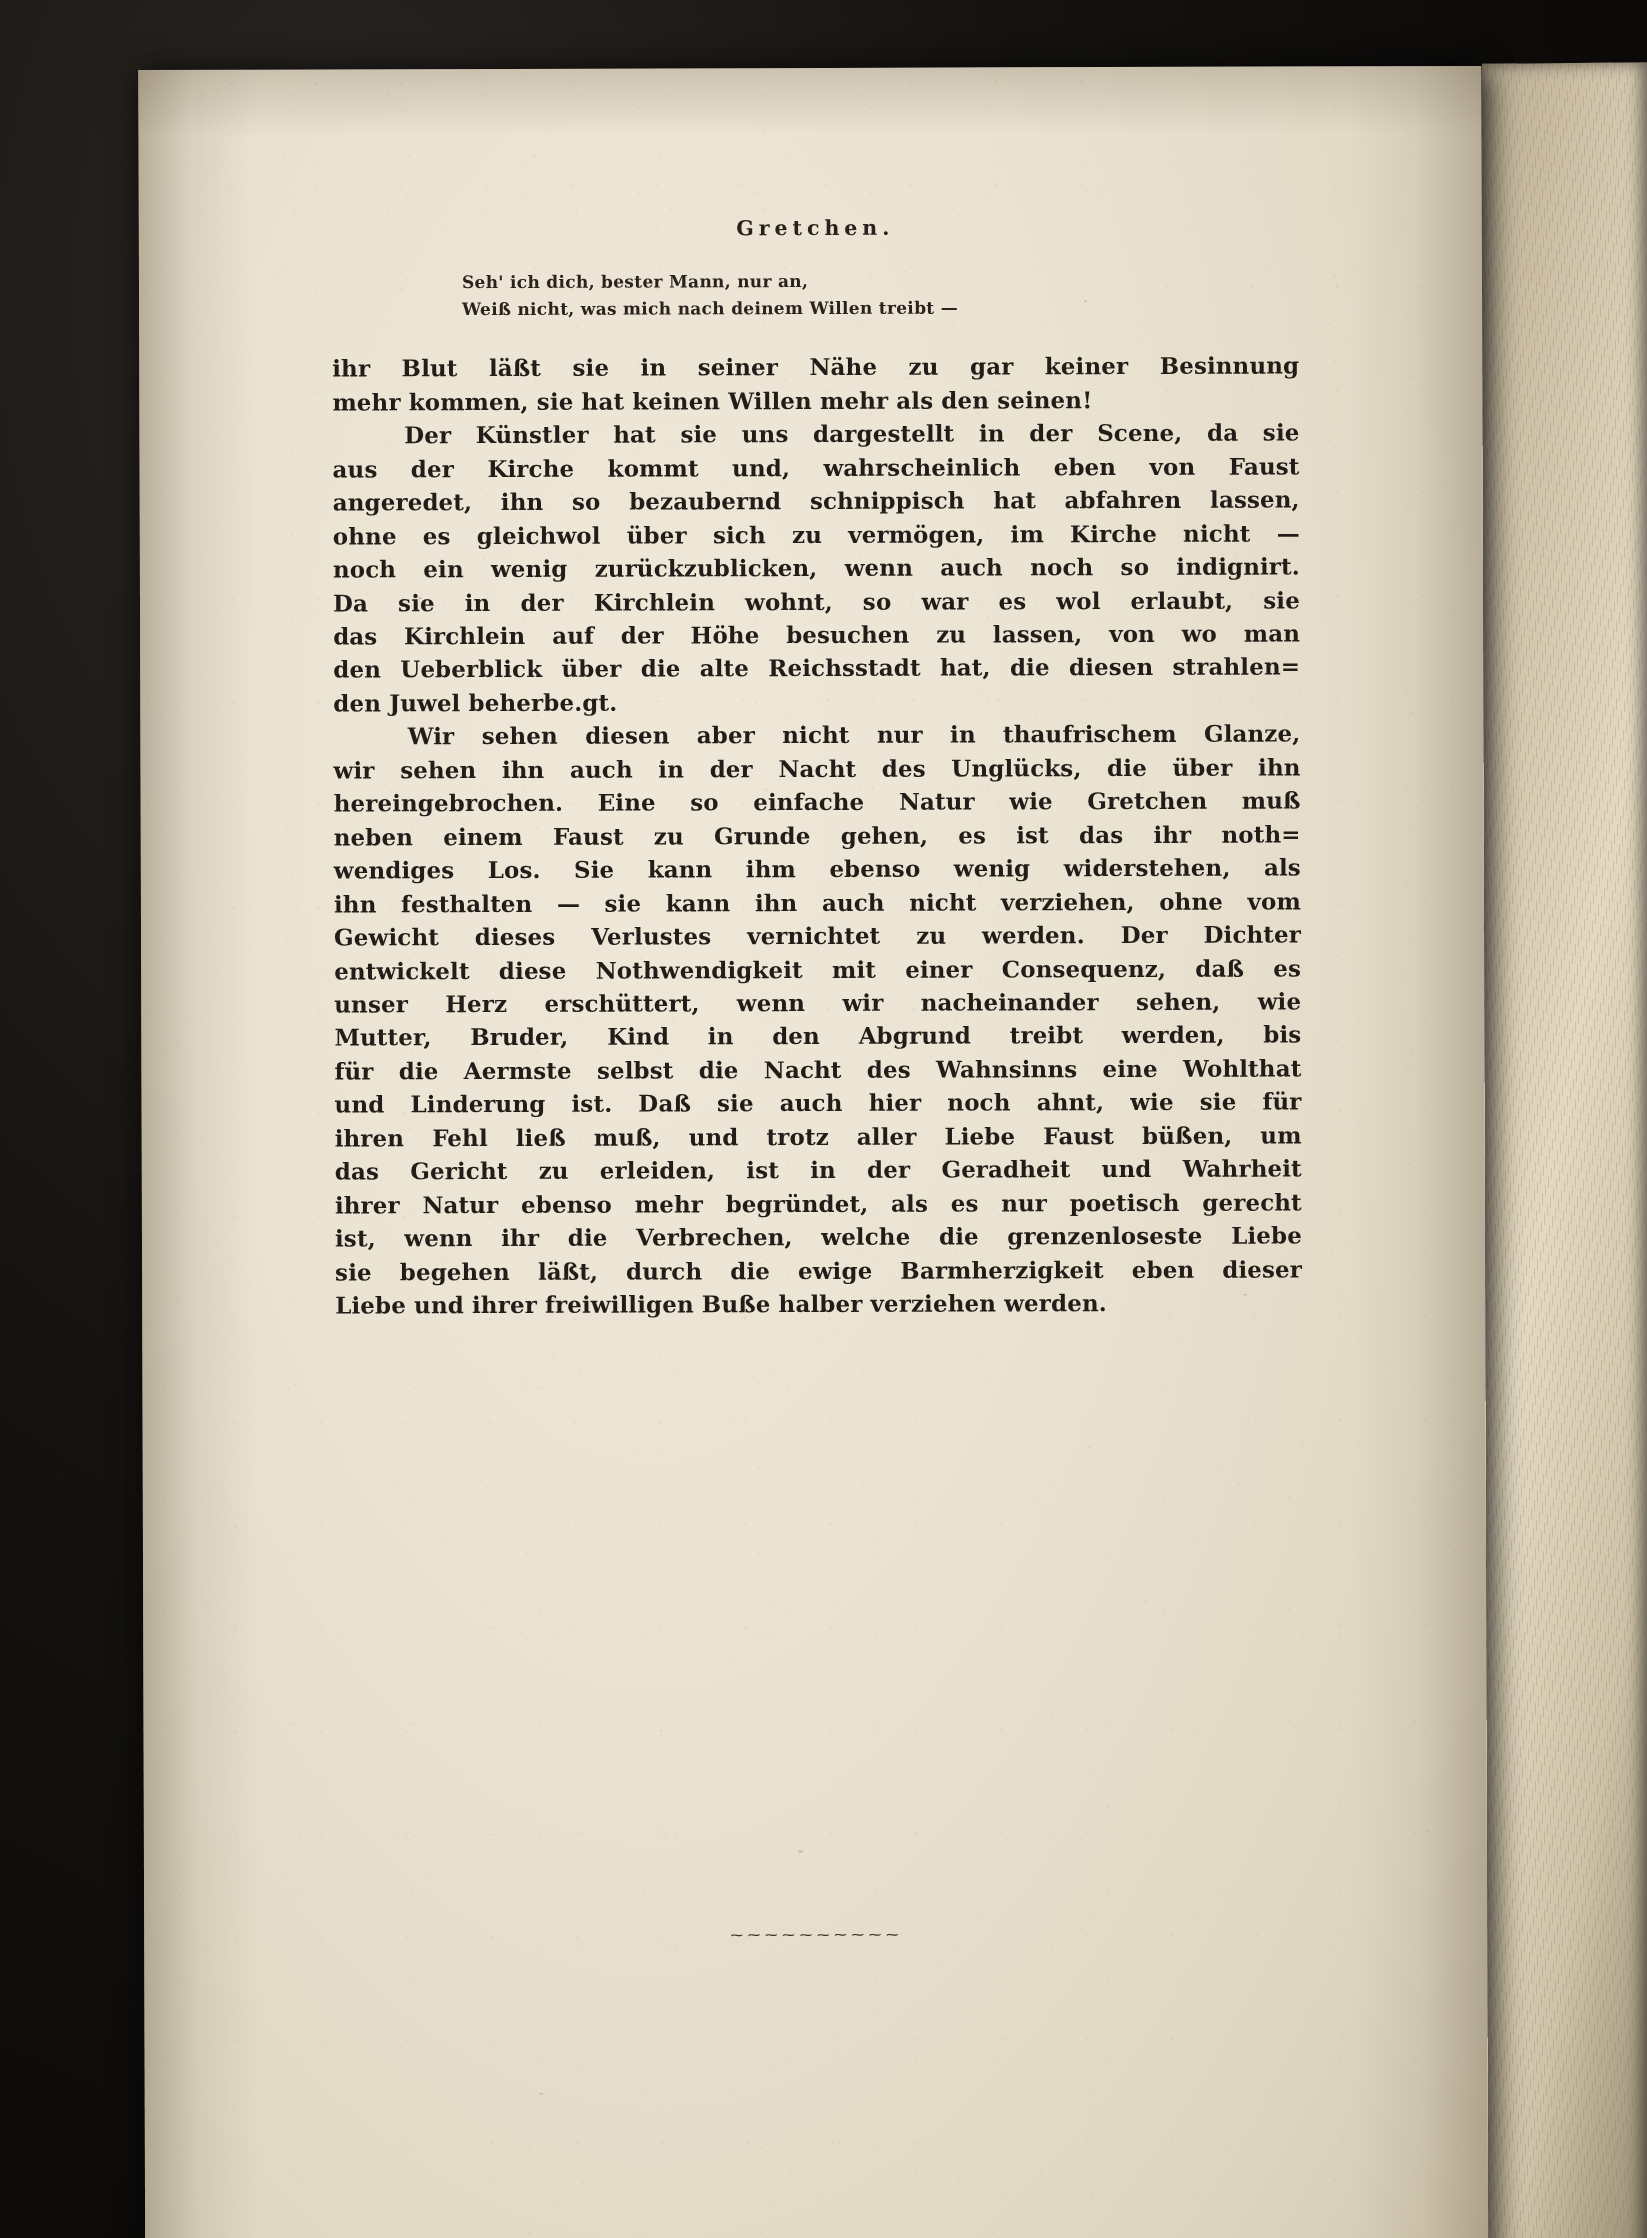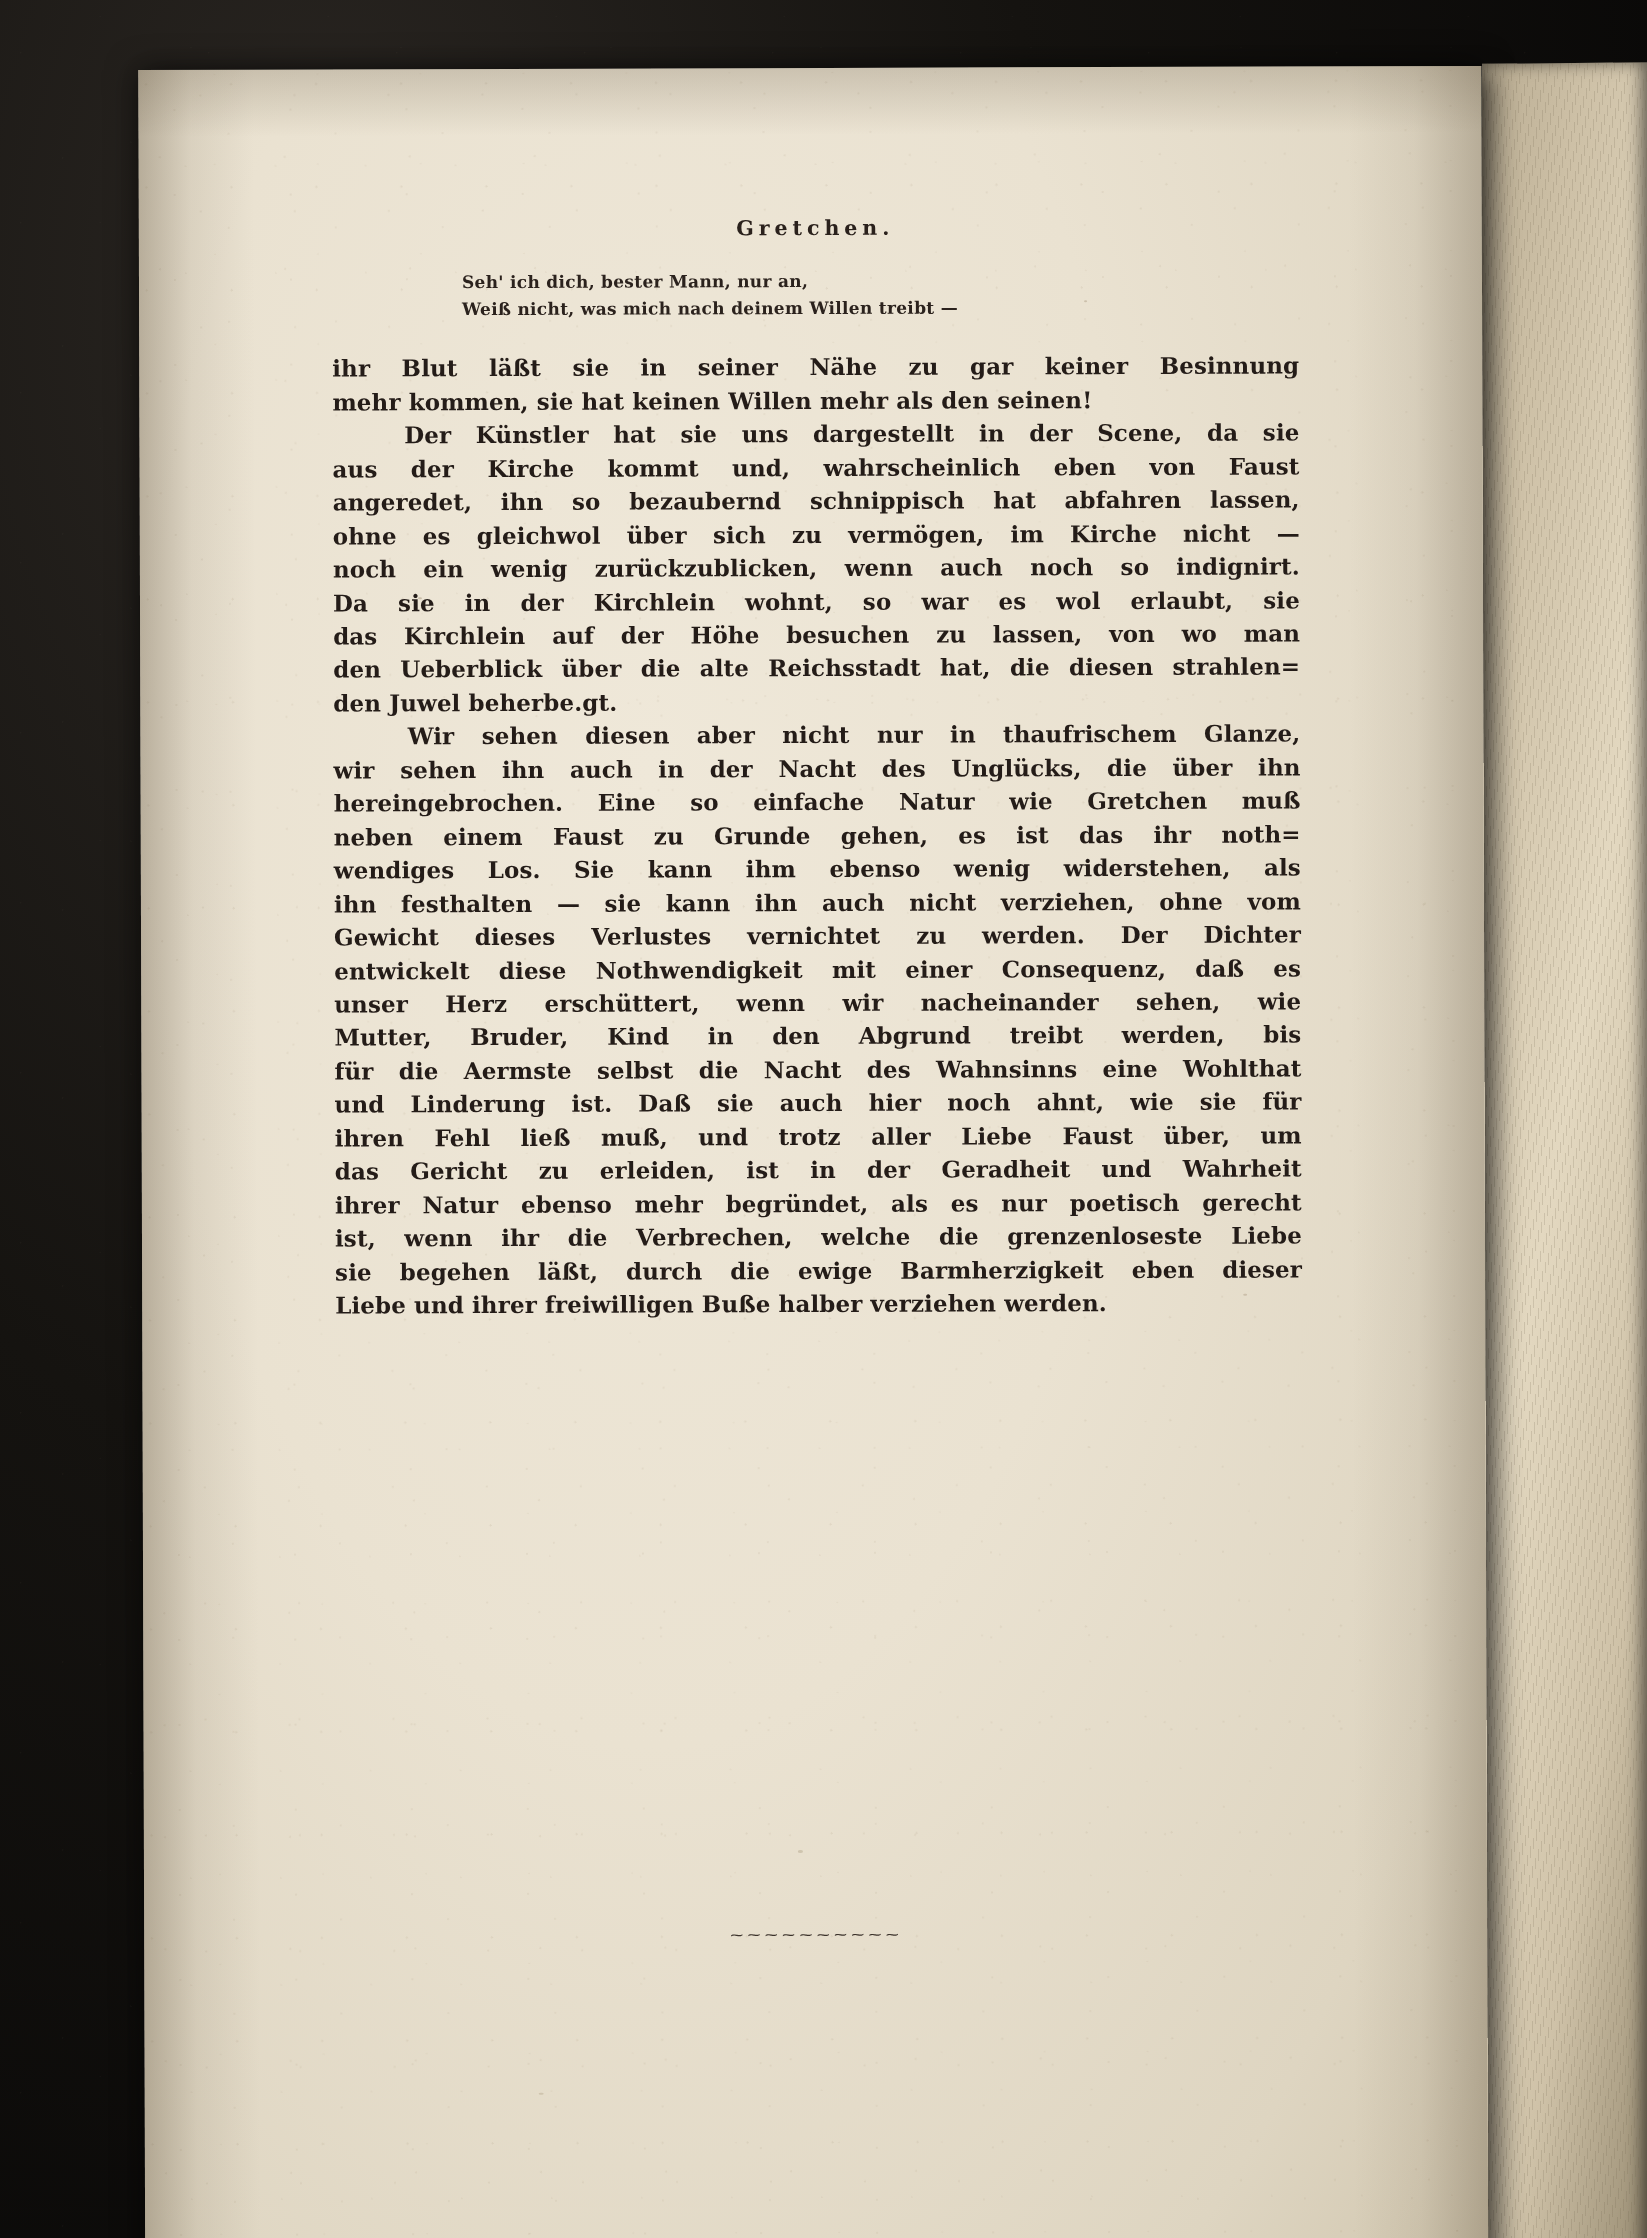--- a/index.html
+++ b/index.html
@@ -485,21 +485,21 @@
           <span class="tline j">
             <span>ihren</span>
             <span>Fehl</span>
             <span>ließ</span>
             <span>muß,</span>
             <span>und</span>
             <span>trotz</span>
             <span>aller</span>
             <span>Liebe</span>
             <span>Faust</span>
-            <span>über,</span>
+            <span>büßen,</span>
             <span>um</span>
           </span>
           <span class="tline j">
             <span>das</span>
             <span>Gericht</span>
             <span>zu</span>
             <span>erleiden,</span>
             <span>ist</span>
             <span>in</span>
             <span>der</span>

